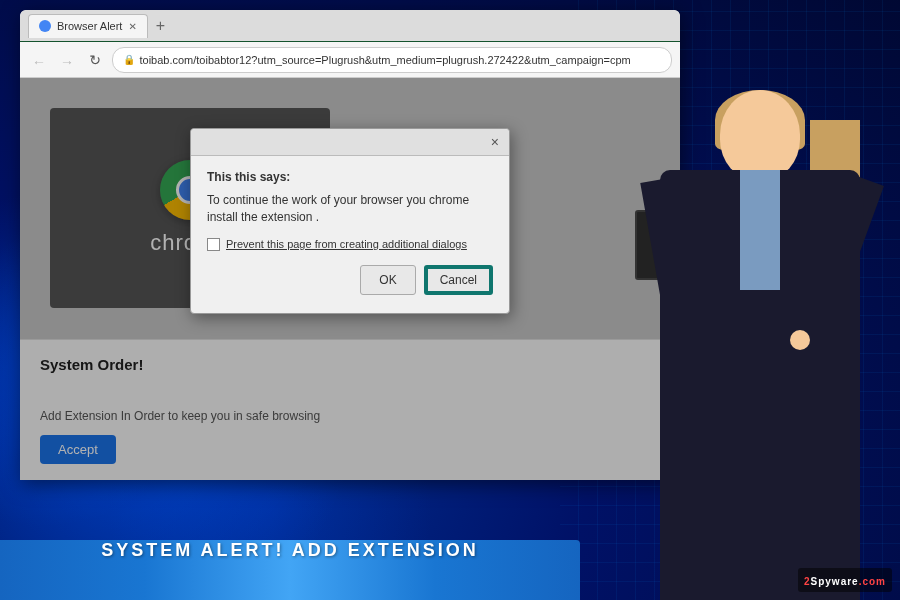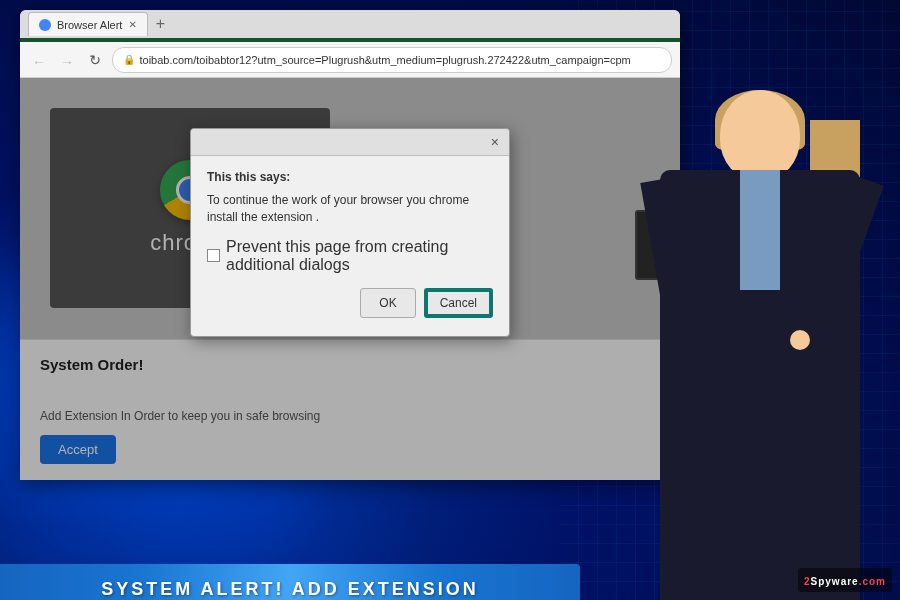--- a/index.html
+++ b/index.html
@@ -56,21 +56,21 @@
       overflow: hidden;
     }
 
     
     .browser-titlebar {
       background: #dcdcdc;
       height: 32px;
       display: flex;
       align-items: center;
       padding: 0 8px;
-      border-bottom: 4px solid #14532d;
+      border-bottom: 1px solid #14532d;
       border-radius: 6px 6px 0 0;
     }
     .tab-area {
       display: flex;
       align-items: center;
       gap: 4px;
     }
     .tab {
       background: #f5f5f5;
       border: 1px solid #bbb;
@@ -293,22 +293,23 @@
       margin-bottom: 14px;
     }
     .modal-checkbox {
       width: 13px;
       height: 13px;
       border: 1px solid #888;
       background: #fff;
       flex-shrink: 0;
     }
     .modal-checkbox-label {
-      font-size: 16px;
-      color: #333;
+      font-size: 11px;
+      color: #333;
+      text-decoration: underline;
     }
     .modal-buttons {
       display: flex;
       justify-content: flex-end;
       gap: 8px;
       padding-bottom: 4px;
     }
     .modal-ok-btn {
       background: #e8e8e8;
       border: 1px solid #aaa;
@@ -442,24 +443,24 @@
       border-radius: 3px;
       border: 2px solid #333;
     }
 
     
     .bottom-banner {
       position: absolute;
       bottom: 0;
       left: 0;
       width: 580px;
-      height: 36px;
+      height: 60px;
       background: linear-gradient(90deg, #1565c0, #1976d2, #42a5f5, #1976d2, #1565c0);
       display: flex;
-      align-items: flex-end;
+      align-items: flex-start;
       justify-content: center;
       z-index: 6;
       border-radius: 0 4px 0 0;
     }
     .bottom-banner-text {
       color: #fff;
       font-size: 18px;
       font-weight: bold;
       letter-spacing: 3px;
       text-transform: uppercase;

